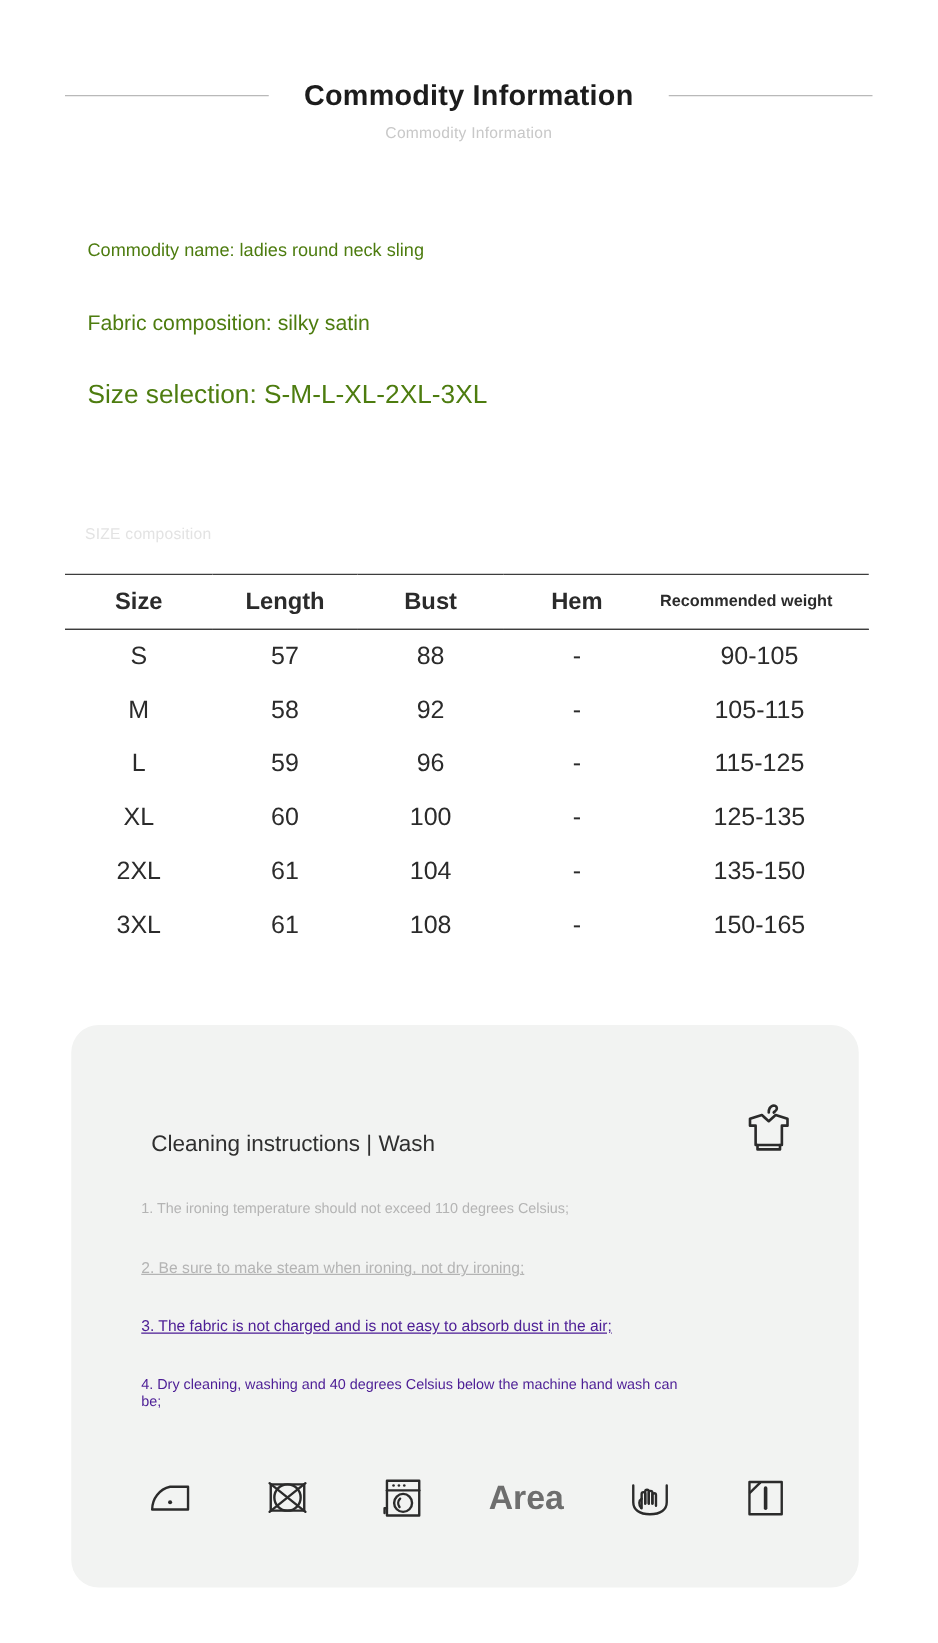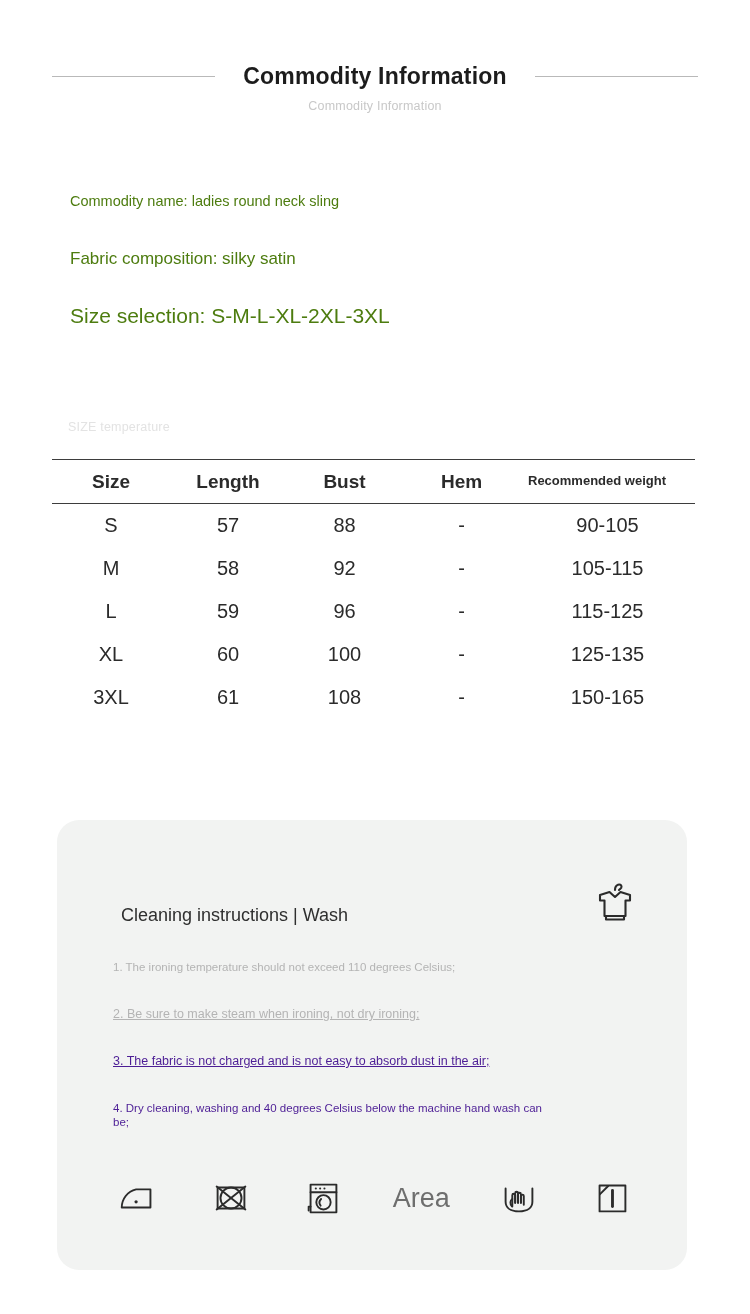--- a/index.html
+++ b/index.html
@@ -162,20 +162,21 @@
 
   
   .care-symbols {
     position: absolute;
     left: 58px;
     top: 355px;
     width: 520px;
     display: flex;
     align-items: center;
     justify-content: space-between;
+    font-weight: bold;
   }
   .care-symbols .sym {
     width: 46px;
     height: 46px;
     display: flex;
     align-items: center;
     justify-content: center;
   }
   .area-word {
     font-size: 27px;
@@ -190,21 +191,21 @@
   <div class="header-rule left"></div>
   <div class="header-title">Commodity Information</div>
   <div class="header-rule right"></div>
 </div>
 <div class="header-sub">Commodity Information</div>
 
 <div class="spec spec-1">Commodity name: ladies round neck sling</div>
 <div class="spec spec-2">Fabric composition: silky satin</div>
 <div class="spec spec-3">Size selection: S-M-L-XL-2XL-3XL</div>
 
-<div class="size-label">SIZE temperature</div>
+<div class="size-label">SIZE composition</div>
 
 <table class="size-table">
   <colgroup>
     <col class="col-size">
       <col class="col-length">
       <col class="col-bust">
       <col class="col-hem">
       <col class="col-weight">
   </colgroup>
   <thead>
@@ -239,20 +240,27 @@
       <td>115-125</td>
     </tr>
     <tr>
       <td>XL</td>
       <td>60</td>
       <td>100</td>
       <td>-</td>
       <td>125-135</td>
     </tr>
     <tr>
+      <td>2XL</td>
+      <td>61</td>
+      <td>104</td>
+      <td>-</td>
+      <td>135-150</td>
+    </tr>
+    <tr>
       <td>3XL</td>
       <td>61</td>
       <td>108</td>
       <td>-</td>
       <td>150-165</td>
     </tr>
   </tbody>
 </table>
 
 <div class="care-card">

